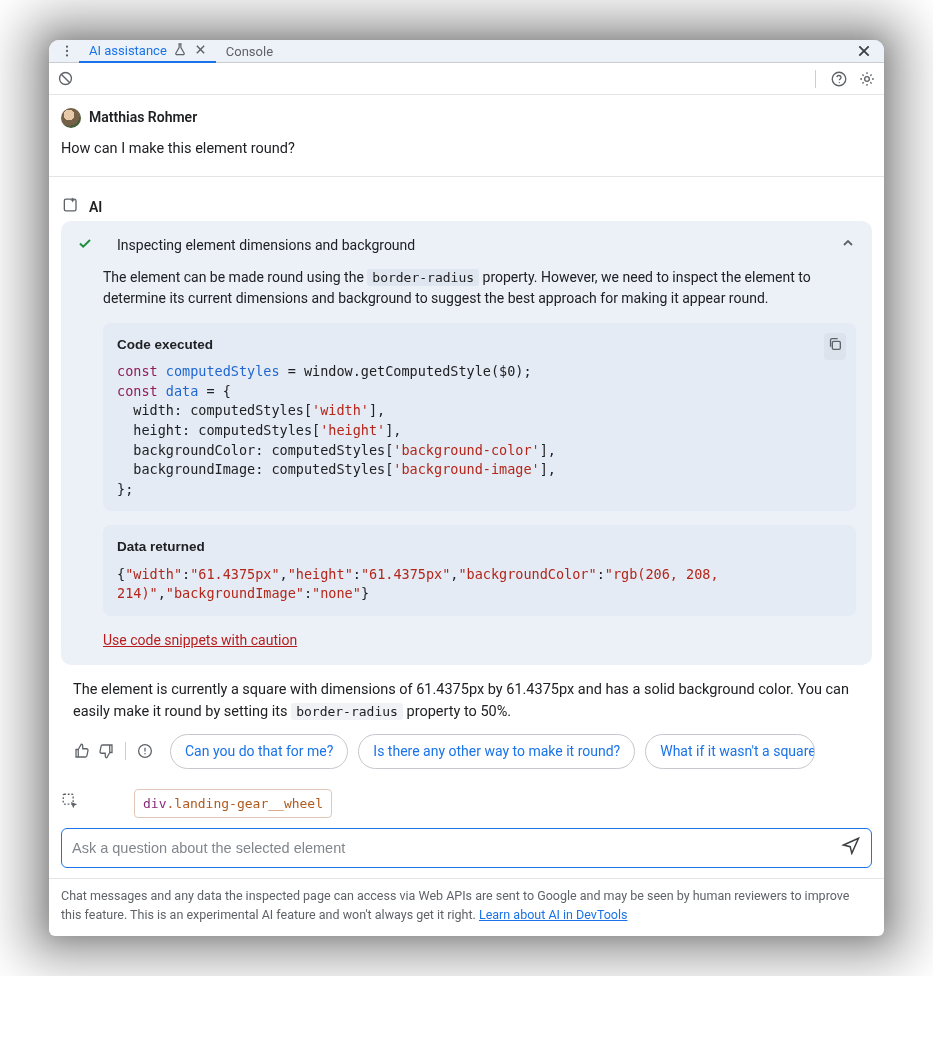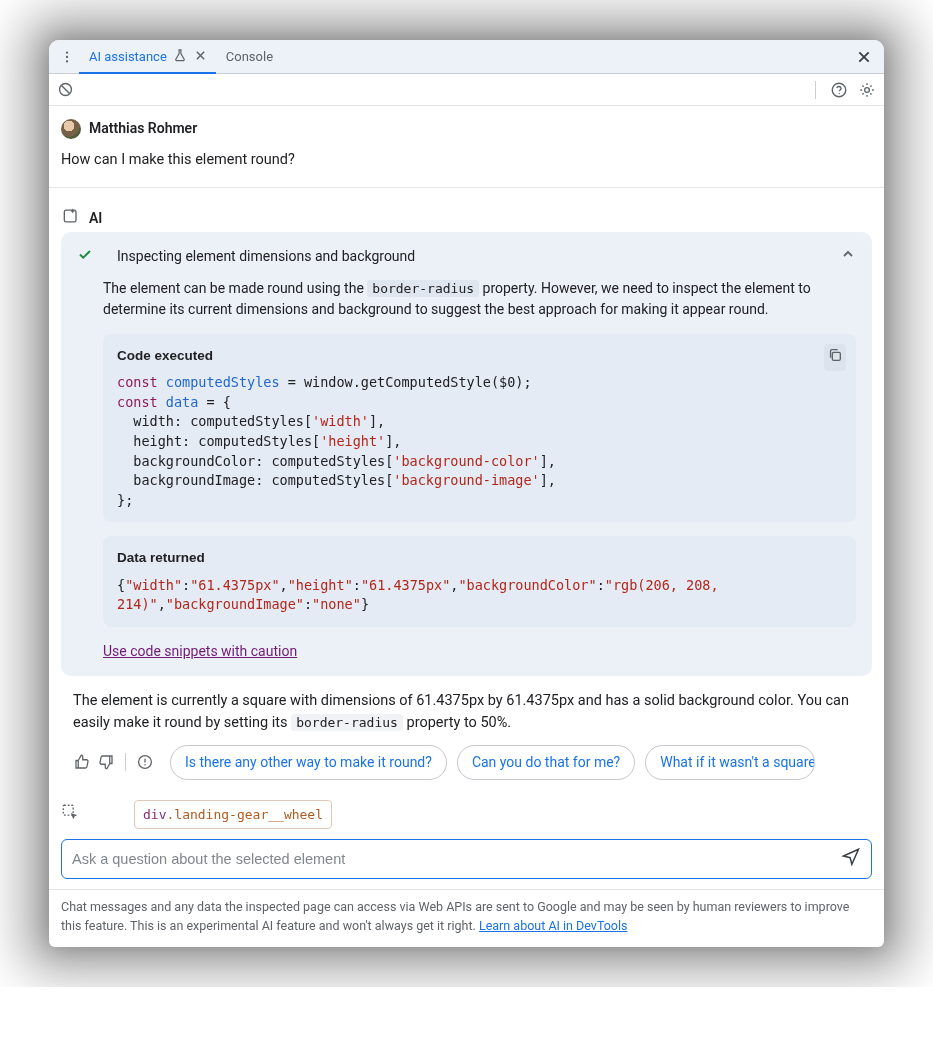--- a/index.html
+++ b/index.html
@@ -17,21 +17,21 @@
     border-radius: 10px 10px 6px 6px;
     box-shadow: 0 0 50px 25px rgba(0,0,0,0.35), 0 0 25px rgba(0,0,0,0.25);
     overflow: hidden;
     display: flex;
     flex-direction: column;
   }
   .tabbar {
     display: flex;
     align-items: center;
     background: #edf2f8;
-    height: 34px;
+    height: 23px;
     padding: 0 6px;
     border-bottom: 1px solid #c9ccd1;
     font-size: 13px;
   }
   .tabbar .kebab {
     width: 24px;
     display: flex;
     justify-content: center;
     color: #5f6368;
     cursor: pointer;
@@ -132,21 +132,21 @@
     padding: 3px;
   }
   pre { white-space: pre-wrap; word-break: break-word; }
   .tok-kw { color: #8f1b5b; }
   .tok-id { color: #1f66d0; }
   .tok-str { color: #b4261a; }
   .tok-pl { color: #202124; }
   .link-warn {
     display: inline-block;
     margin-top: 14px;
-    color: #701a75;
+    color: #b91c1c;
     text-decoration: underline;
     font-size: 14px;
     cursor: pointer;
   }
   .summary {
     padding: 0 12px;
     font-size: 14.5px;
     line-height: 1.55;
   }
   .summary code.inline { background: #f0f2f5; }
@@ -366,22 +366,22 @@
           <span class="fb-div"></span>
           <span class="icn">
             <svg width="18" height="18" viewBox="0 0 24 24" fill="none" stroke="currentColor" stroke-width="1.7">
                 <circle cx="12" cy="12" r="8.5"></circle>
                 <path d="M12 7.5v5"></path>
                 <circle cx="12" cy="15.8" r="1" fill="currentColor" stroke="none"></circle>
               </svg>
           </span>
         </div>
         <div class="chips">
+          <div class="chip">Can you do that for me?</div>
           <div class="chip">Is there any other way to make it round?</div>
-          <div class="chip">Can you do that for me?</div>
           <div class="chip cut">What if it wasn't a square?</div>
         </div>
       </div>
     </div>
 
     <div class="element-row">
       <span class="selnode">
         <svg width="18" height="18" viewBox="0 0 20 20" fill="none" stroke="currentColor" stroke-width="1.5">
             <rect x="2.5" y="2.5" width="11" height="11" rx="1" stroke-dasharray="2 2"></rect>
             <path d="M11 11l7 2.6-3 1.4-1.4 3z" fill="currentColor" stroke="none"></path>

